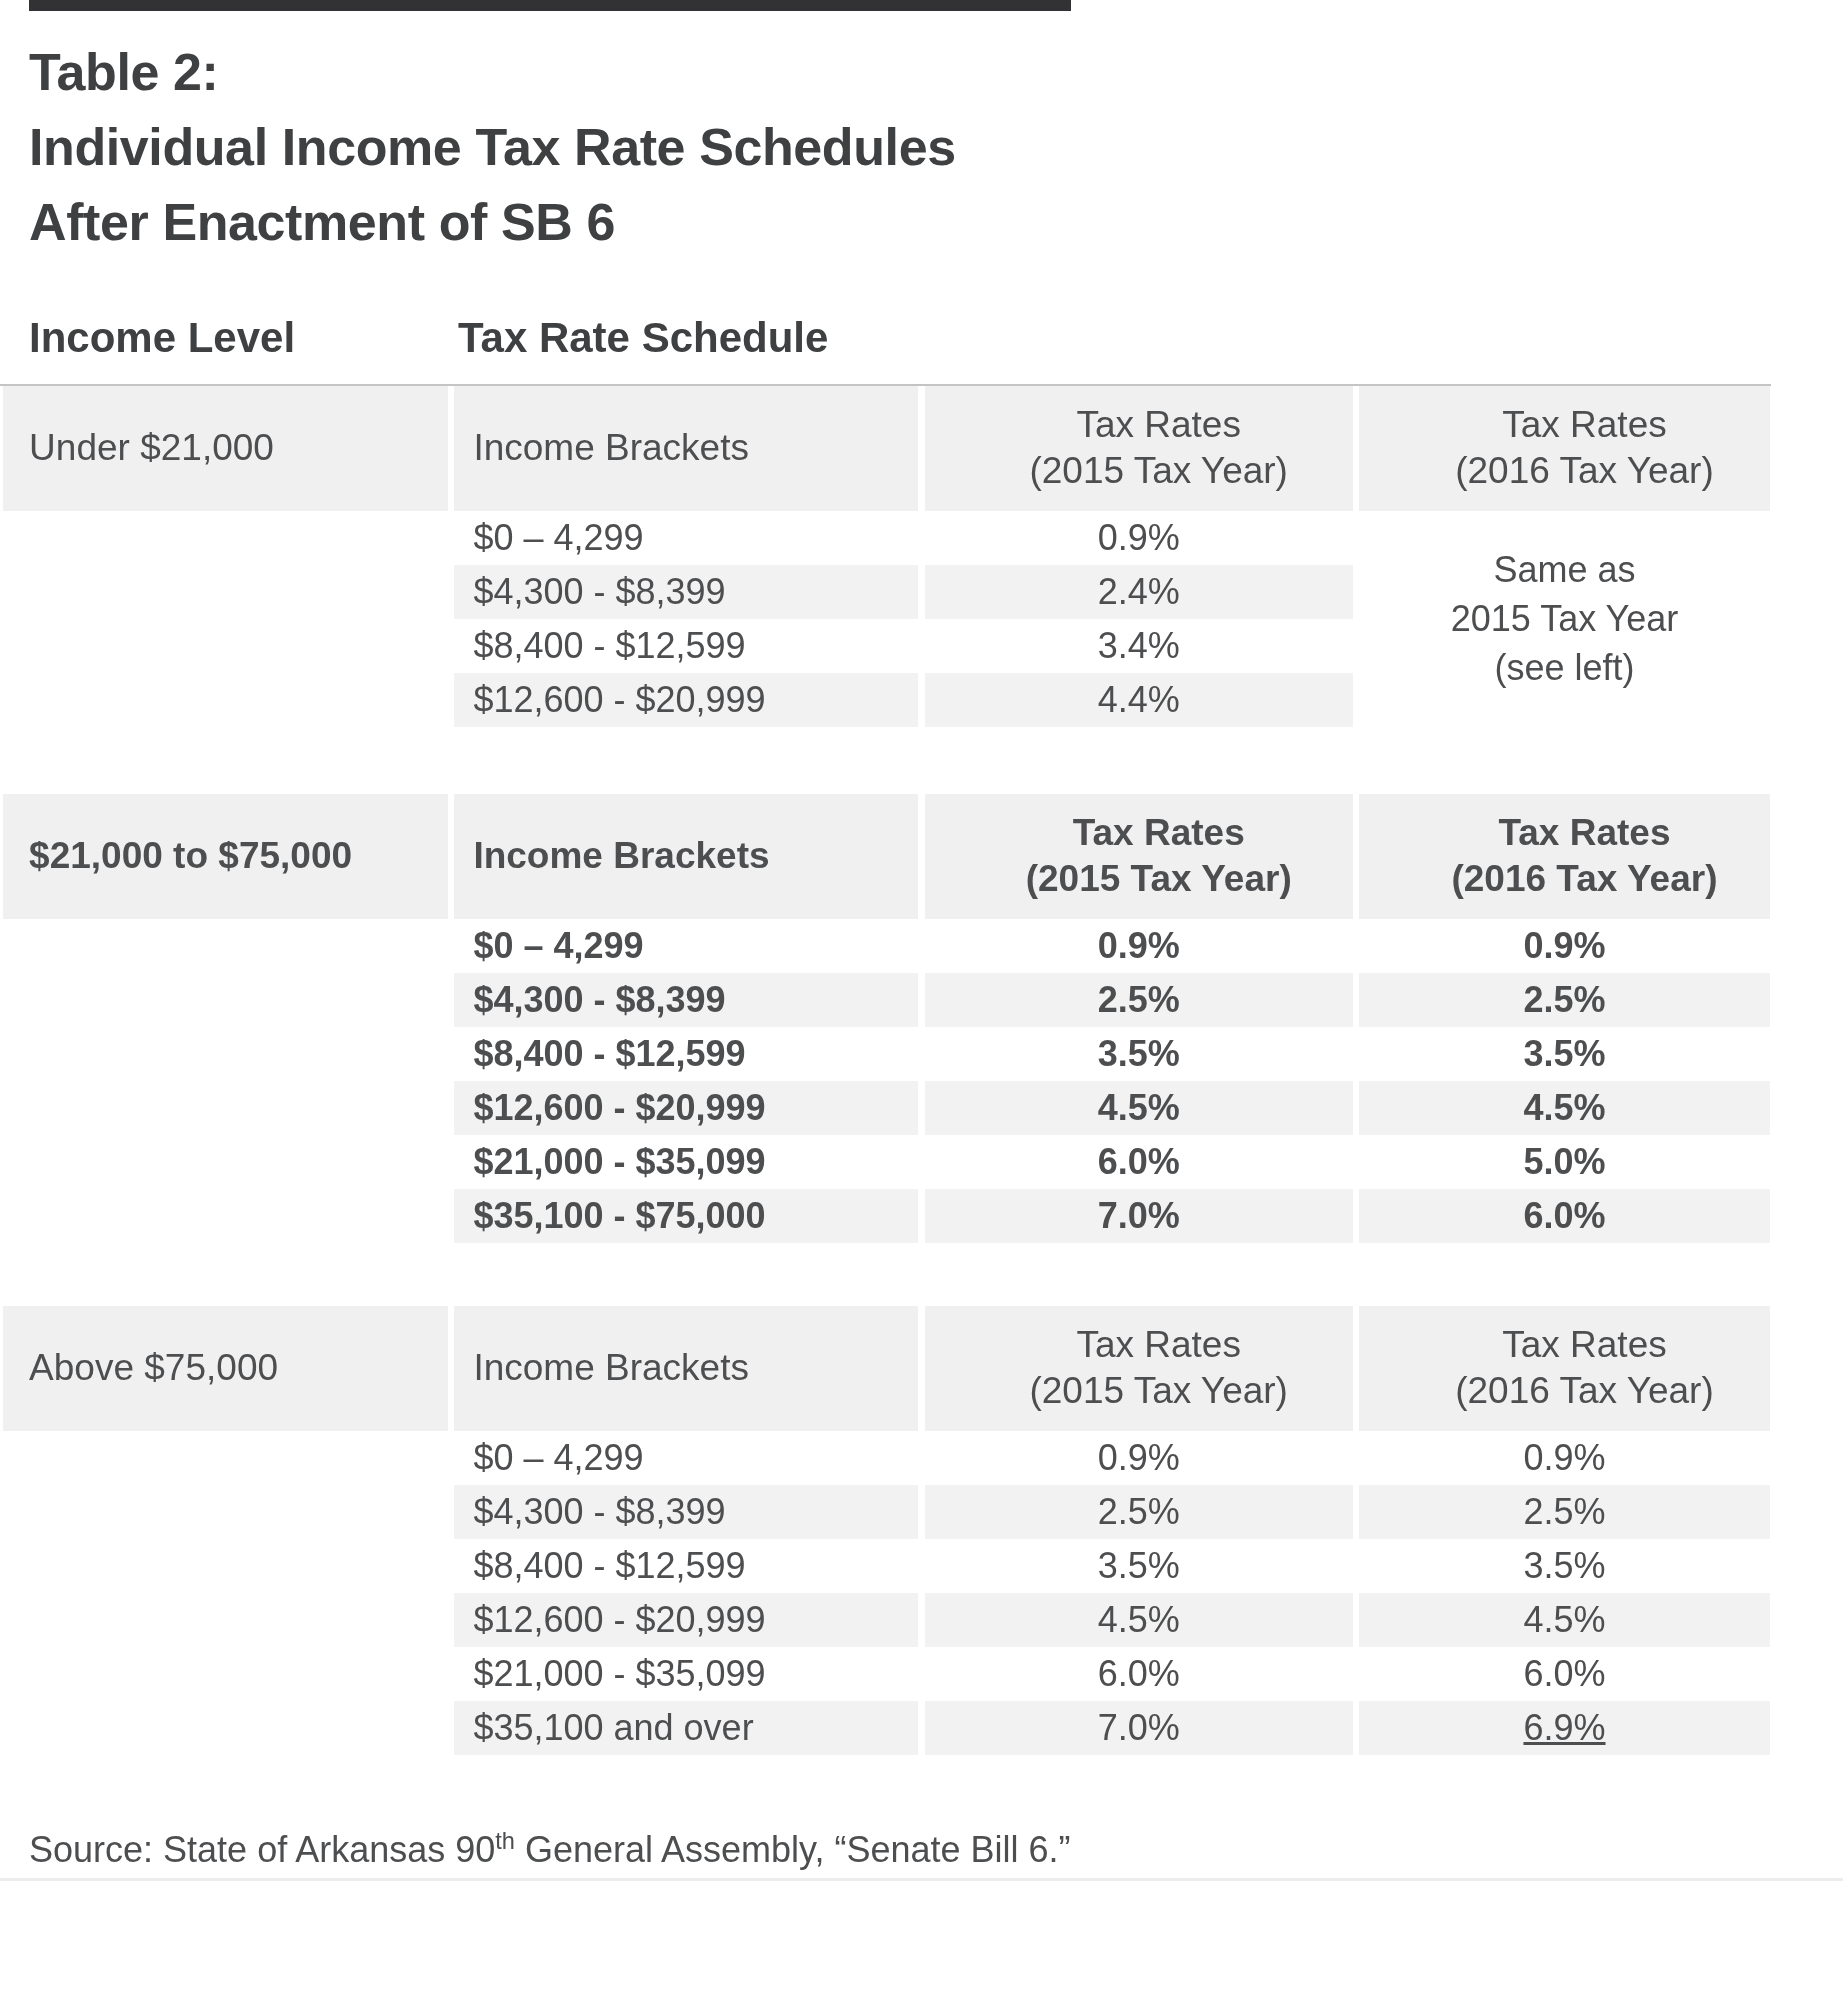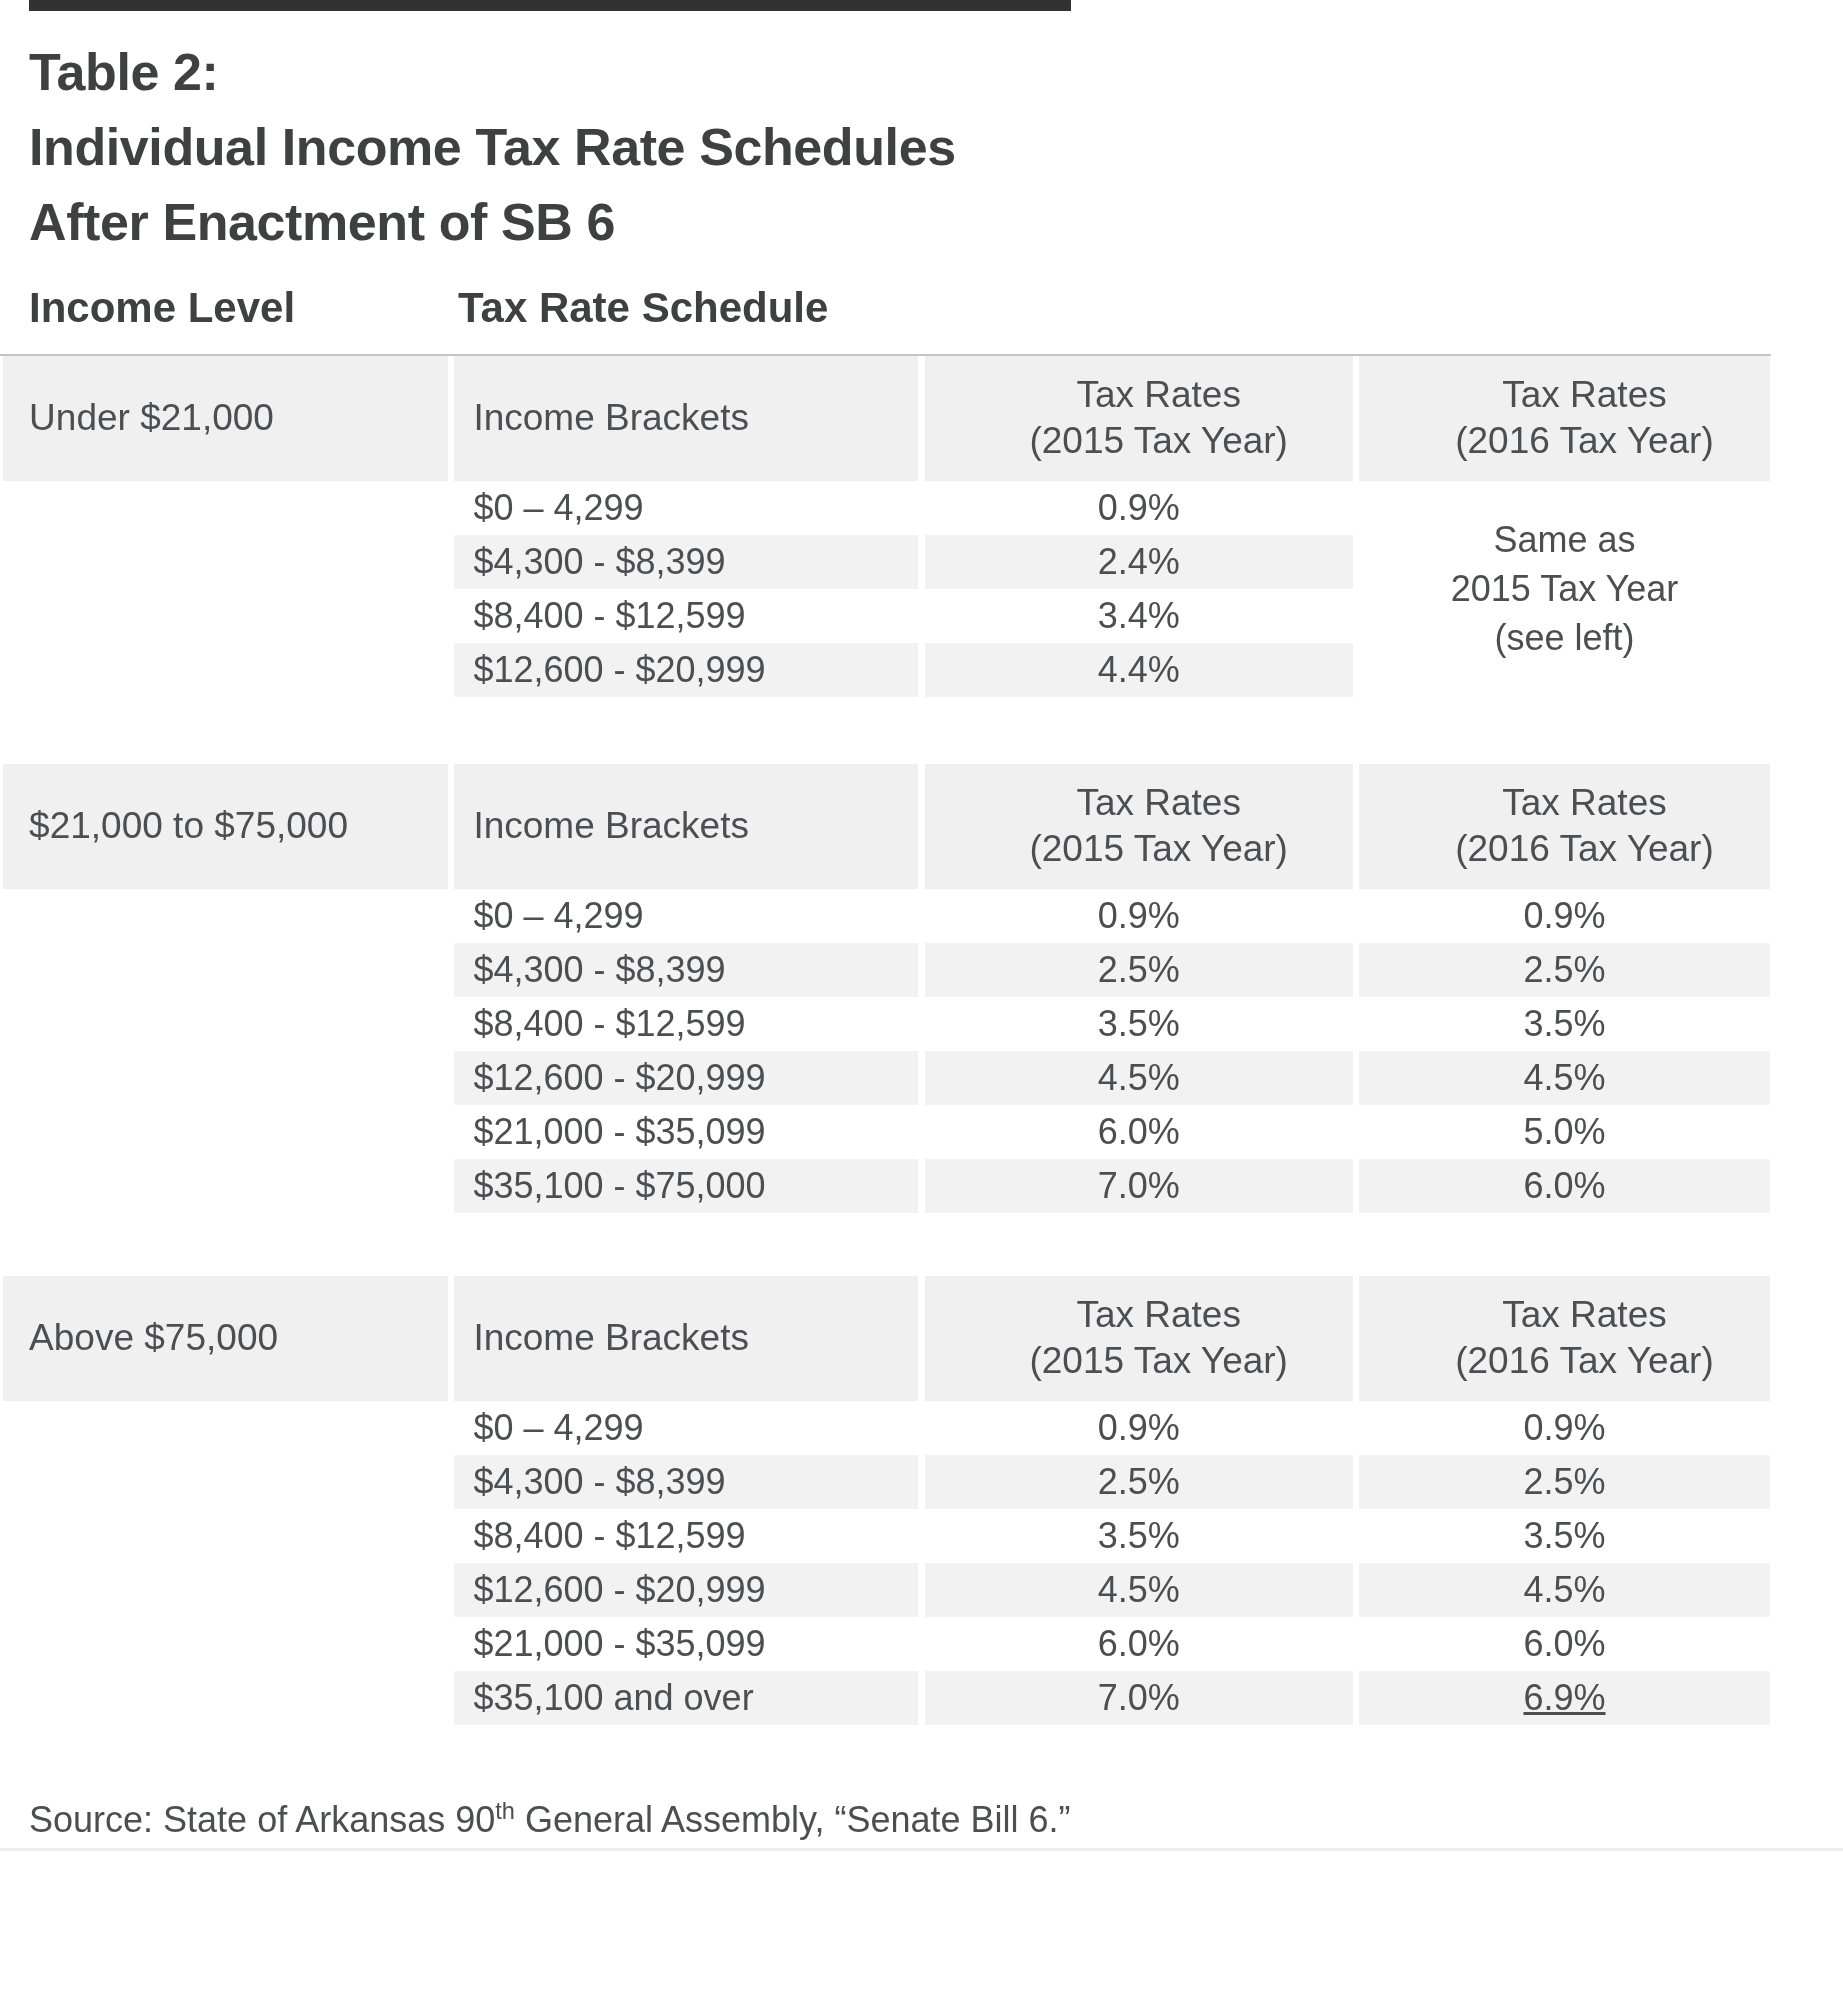--- a/index.html
+++ b/index.html
@@ -14,21 +14,21 @@
   .accent-bar{
     position:absolute;top:0;left:29px;width:1042px;height:11px;
     background:var(--accent-bar,#323234);
   }
   .title{
     margin:35px 0 0 29px;
     font-size:52px;font-weight:bold;line-height:75px;
     color:var(--title-text,#3f4042);
     letter-spacing:-0.4px;
   }
-  .col-heads{position:relative;height:44px;margin-top:26px;}
+  .col-heads{position:relative;height:44px;margin-top:56px;}
   .col-head{
     position:absolute;top:0;
     font-size:42px;font-weight:bold;line-height:44px;
     color:var(--title-text,#3f4042);
   }
   .col-head.income{left:29px;}
   .col-head.schedule{left:458px;}
   .top-rule{
     margin-top:23.6px;width:1771px;height:2.4px;
     background:var(--rule-top,#c4c4c6);
@@ -120,21 +120,21 @@
           <div class="cell bracket striped" style="grid-area: 4 / 3;">$12,600 - $20,999</div>
           <div class="cell rate striped" style="grid-area: 4 / 5;">4.4%</div>
           <div class="note" style="grid-area: 1 / 7 / span 4;">
             <div>Same as</div>
             <div>2015 Tax Year</div>
             <div>(see left)</div>
           </div>
         </div>
   </div>
 
-  <div class="sec" style="margin-top: 67px;">
+  <div class="sec" style="margin-top: 67px; font-weight: bold;">
     <div class="grid band">
       <div class="cell c1">
             <div class="lv">$21,000 to $75,000</div>
           </div>
       <div class="cell c2">
             <div class="bh">Income Brackets</div>
           </div>
       <div class="cell c3">
             <div class="h15a">Tax Rates</div>
             <div class="h15b">(2015 Tax Year)</div>

